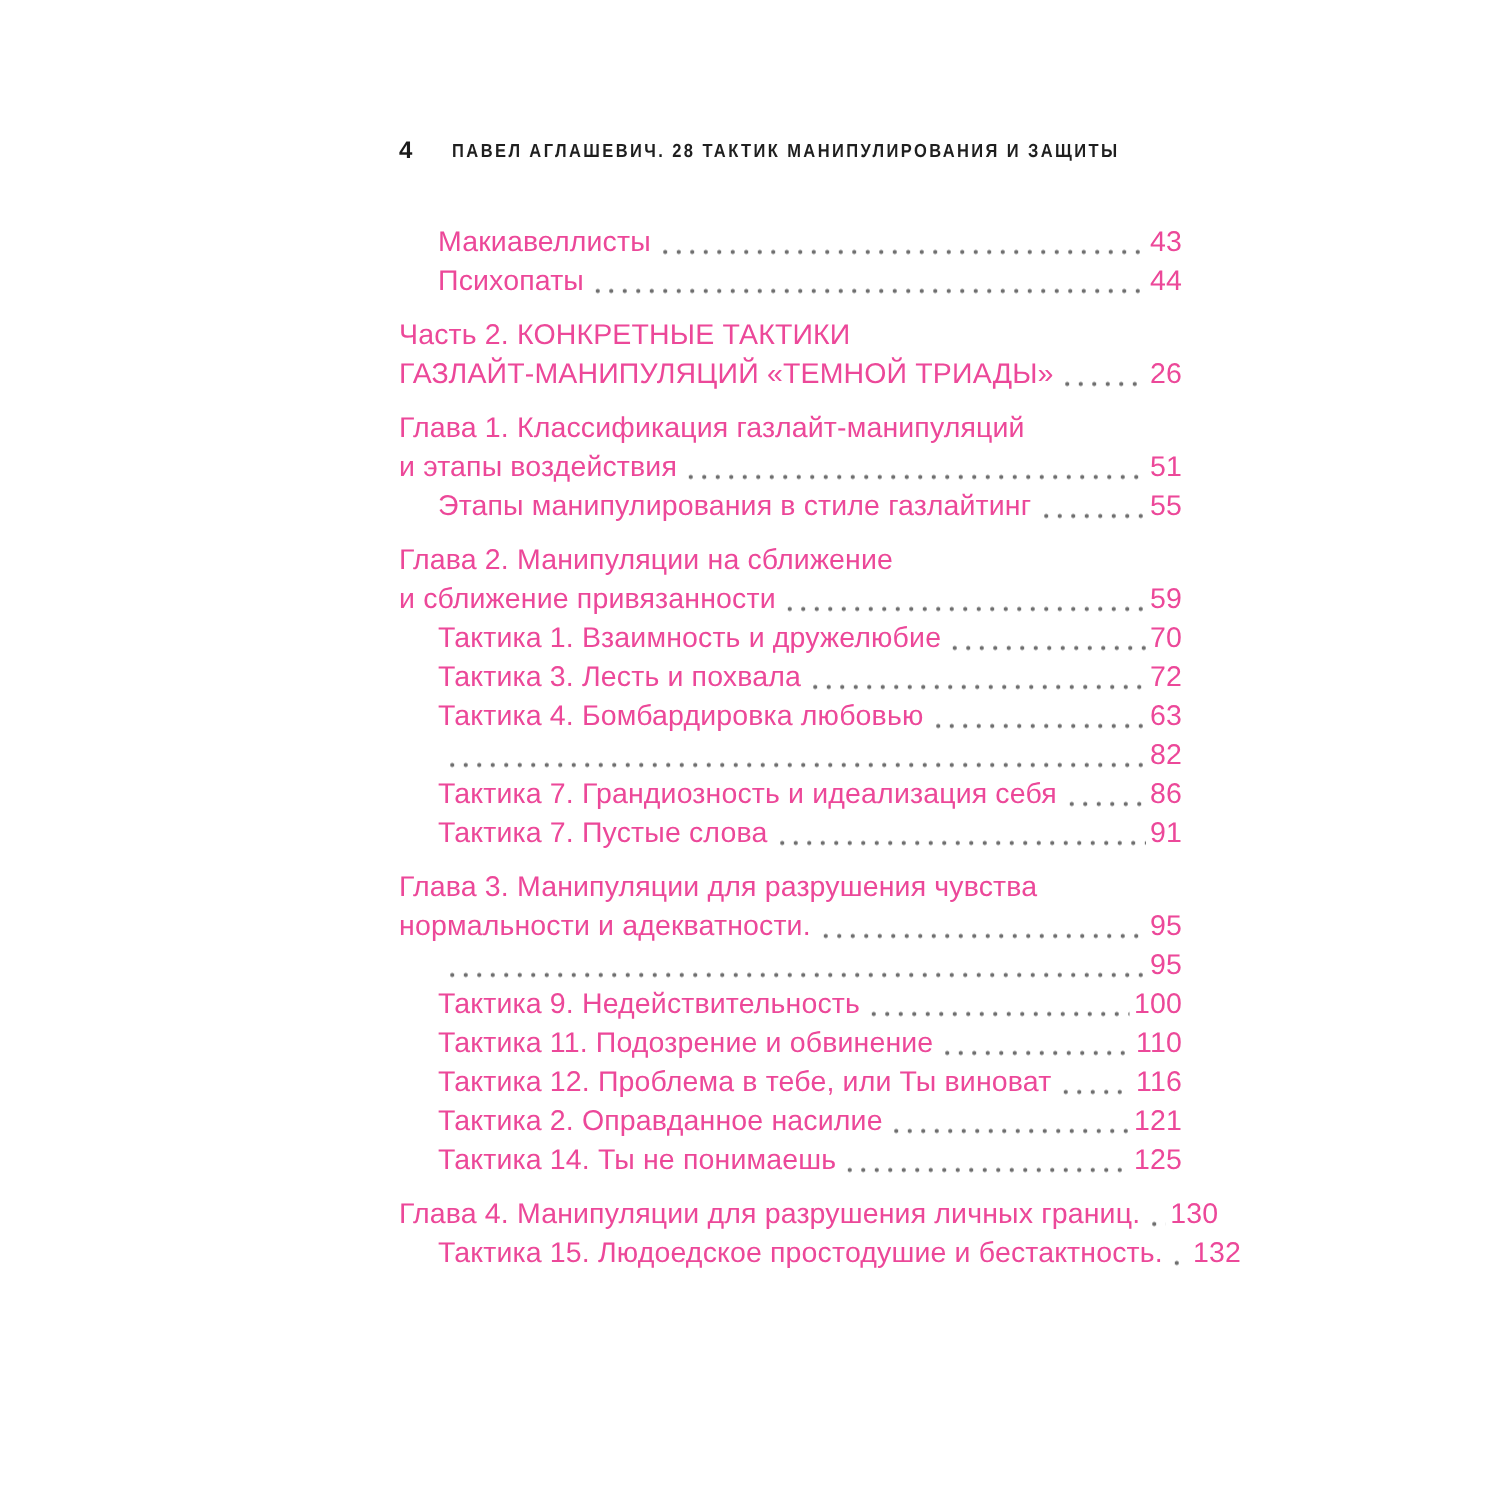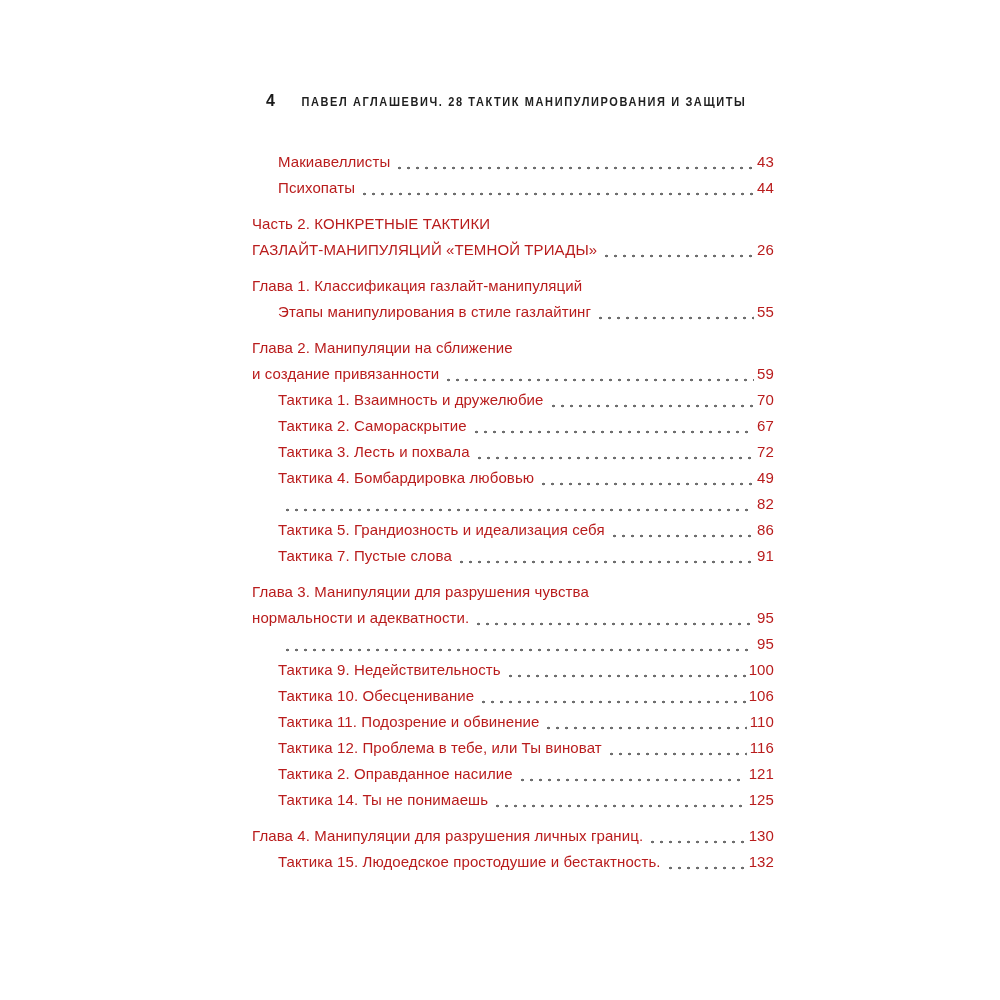--- a/index.html
+++ b/index.html
@@ -39,25 +39,25 @@
     font-weight: 700;
     letter-spacing: 1.6px;
     color: #1f1f1f;
     transform: scaleY(1.15);
     transform-origin: left bottom;
     white-space: nowrap;
   }
   
   .toc {
     position: absolute;
-    left: 252px;
+    left: 266px;
     top: 149px;
     width: 522px;
-    color: #b91c1c;
-    font-size: 15px;
+    color: #ec4899;
+    font-size: 19px;
     line-height: 26px;
     letter-spacing: 0.1px;
   }
   .entry { margin: 0; }
   .entry.gap { margin-top: 10px; }
   .entry.indent-1 { padding-left: 26px; }
   .line {
     display: flex;
     align-items: stretch;
     white-space: nowrap;
@@ -109,75 +109,73 @@
         <div class="line">
           <span class="txt">ГАЗЛАЙТ-МАНИПУЛЯЦИЙ «ТЕМНОЙ ТРИАДЫ»</span>
           <span class="dots"></span>
           <span class="pg">26</span>
         </div>
       </div>
       <div class="entry indent-0 gap">
         <div class="line">
           <span class="txt">Глава 1. Классификация газлайт-манипуляций</span>
         </div>
+        <div class="line">
+          <span class="txt">и этапы воздействия</span>
+          <span class="dots"></span>
+          <span class="pg">51</span>
+        </div>
       </div>
       <div class="entry indent-1">
         <div class="line">
           <span class="txt">Этапы манипулирования в стиле газлайтинг</span>
           <span class="dots"></span>
           <span class="pg">55</span>
         </div>
       </div>
       <div class="entry indent-0 gap">
         <div class="line">
           <span class="txt">Глава 2. Манипуляции на сближение</span>
         </div>
         <div class="line">
-          <span class="txt">и создание привязанности</span>
+          <span class="txt">и сближение привязанности</span>
           <span class="dots"></span>
           <span class="pg">59</span>
         </div>
       </div>
       <div class="entry indent-1">
         <div class="line">
           <span class="txt">Тактика 1. Взаимность и дружелюбие</span>
           <span class="dots"></span>
           <span class="pg">70</span>
         </div>
       </div>
       <div class="entry indent-1">
         <div class="line">
-          <span class="txt">Тактика 2. Самораскрытие</span>
-          <span class="dots"></span>
-          <span class="pg">67</span>
-        </div>
-      </div>
-      <div class="entry indent-1">
-        <div class="line">
           <span class="txt">Тактика 3. Лесть и похвала</span>
           <span class="dots"></span>
           <span class="pg">72</span>
         </div>
       </div>
       <div class="entry indent-1">
         <div class="line">
           <span class="txt">Тактика 4. Бомбардировка любовью</span>
           <span class="dots"></span>
-          <span class="pg">49</span>
+          <span class="pg">63</span>
         </div>
       </div>
       <div class="entry indent-1">
         <div class="line">
           <span class="dots"></span>
           <span class="pg">82</span>
         </div>
       </div>
       <div class="entry indent-1">
         <div class="line">
-          <span class="txt">Тактика 5. Грандиозность и идеализация себя</span>
+          <span class="txt">Тактика 7. Грандиозность и идеализация себя</span>
           <span class="dots"></span>
           <span class="pg">86</span>
         </div>
       </div>
       <div class="entry indent-1">
         <div class="line">
           <span class="txt">Тактика 7. Пустые слова</span>
           <span class="dots"></span>
           <span class="pg">91</span>
         </div>
@@ -200,27 +198,20 @@
       </div>
       <div class="entry indent-1">
         <div class="line">
           <span class="txt">Тактика 9. Недействительность</span>
           <span class="dots"></span>
           <span class="pg">100</span>
         </div>
       </div>
       <div class="entry indent-1">
         <div class="line">
-          <span class="txt">Тактика 10. Обесценивание</span>
-          <span class="dots"></span>
-          <span class="pg">106</span>
-        </div>
-      </div>
-      <div class="entry indent-1">
-        <div class="line">
           <span class="txt">Тактика 11. Подозрение и обвинение</span>
           <span class="dots"></span>
           <span class="pg">110</span>
         </div>
       </div>
       <div class="entry indent-1">
         <div class="line">
           <span class="txt">Тактика 12. Проблема в тебе, или Ты виноват</span>
           <span class="dots"></span>
           <span class="pg">116</span>

